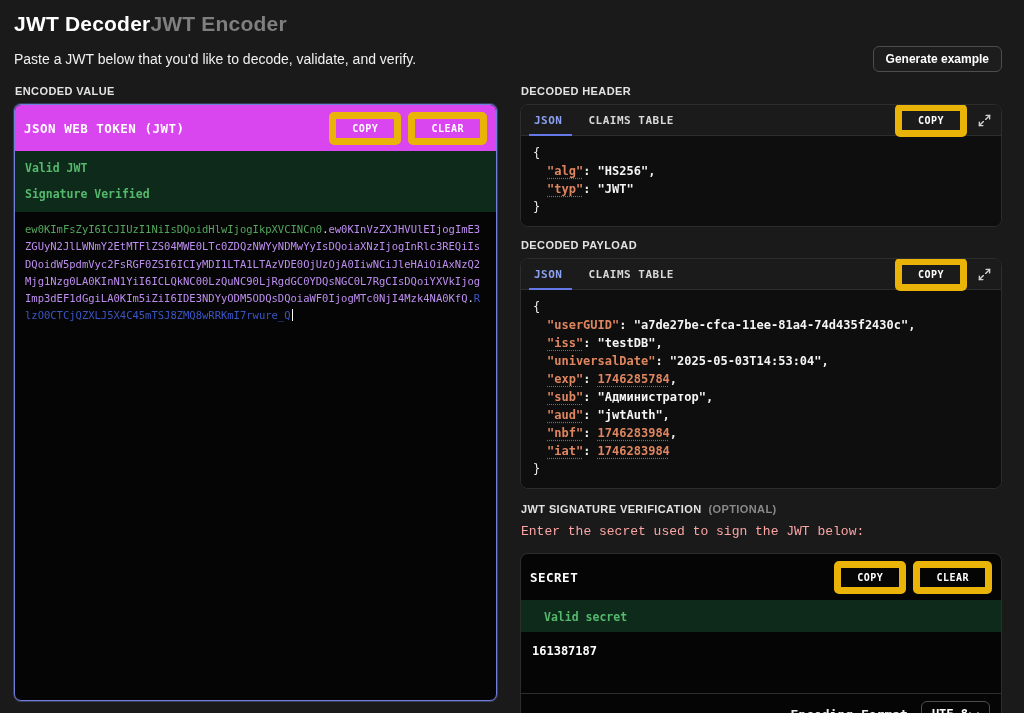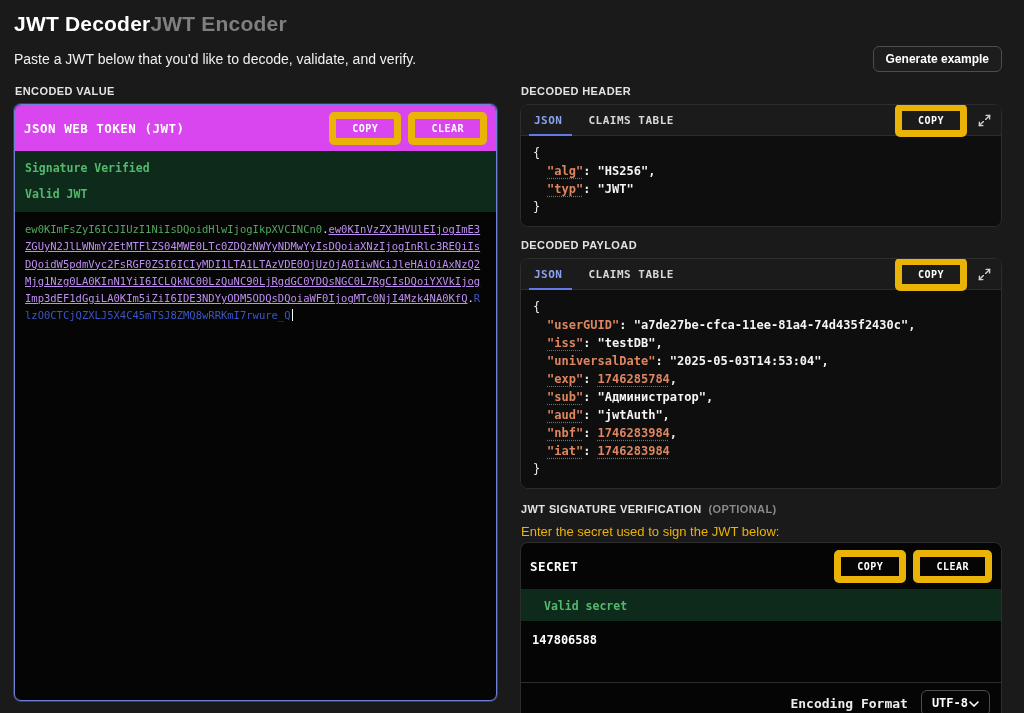--- a/index.html
+++ b/index.html
@@ -29,21 +29,21 @@
   .panel-hd { display:flex; align-items:center; justify-content:space-between; padding:7px 9px 6px; background:#d946ef; }
   .panel-hd-title { font-family:"DejaVu Sans Mono",monospace; font-size:12.5px; font-weight:700; letter-spacing:.5px; color:#fff; }
   .btn-group { display:flex; gap:7px; }
   .mini-btn { font-family:"DejaVu Sans Mono",monospace; font-size:10px; font-weight:700; letter-spacing:.5px;
               color:#fff; background:transparent; border:7px solid #eab308; border-radius:5px; padding:4px 16px; cursor:pointer; }
   .status-banner { background:var(--status-green-bg); padding:10px 10px 11px; display:flex; flex-direction:column; gap:12px; }
   .status-line { font-family:"DejaVu Sans Mono",monospace; font-size:11.5px; font-weight:600; color:var(--status-green); }
   .token-area { flex:1; padding:9px 10px; font-family:"DejaVu Sans Mono",monospace; font-size:10.5px;
                 line-height:17.3px; word-break:break-all; white-space:pre-wrap; cursor:text; }
   .tk-h { color:var(--token-header); }
-  .tk-p { color:var(--token-payload);text-decoration:underline; }
+  .tk-p { color:var(--token-payload); }
   .tk-s { color:var(--token-signature); }
   .tk-dot { color:#e8e8e8; }
   .caret { display:inline-block; width:1.5px; height:12px; background:#fff; vertical-align:-2px; margin-left:1px; }
 
   
   .card { border:1px solid #2d2d2d; border-radius:8px; background:#0e0e0e; overflow:hidden; }
   .card-tabbar { display:flex; align-items:center; background:#1b1b1b; border-bottom:1px solid #2d2d2d; padding:0 10px; height:31px; }
   .tab { font-family:"DejaVu Sans Mono",monospace; font-size:11px; font-weight:700; letter-spacing:.5px;
          color:#d9d9d9; height:100%; display:flex; align-items:center; padding:0 3px; margin-right:20px; position:relative; cursor:pointer; }
   .tab.active { color:var(--accent-tab); }
@@ -51,21 +51,21 @@
   .card-actions { margin-left:auto; display:flex; align-items:center; gap:11px; }
   .card-body { padding:8px 12px 10px; font-family:"DejaVu Sans Mono",monospace; font-size:12px; line-height:18px; background:#0e0e0e; }
   .json-brace { color:#ededed; font-weight:400; }
   .claim-row { padding-left:14px; }
   .json-key { color:var(--json-key); font-weight:700; }
   .json-key.dotted { text-decoration:underline dotted #8a6a55; text-underline-offset:3px; cursor:pointer; }
   .json-colon { color:#ededed; font-weight:700; }
   .json-string { color:#f5f5f5; font-weight:700; }
   .json-number { color:var(--json-key); font-weight:700; text-decoration:underline dotted #8a6a55; text-underline-offset:3px; cursor:pointer; }
   .gap-sm { height:12px; } .gap-md { height:14px; }
-  .instruction { font-size:13px; color:#eab308; margin:9px 0 3px 1px; }
+  .instruction { font-size:13px; color:#fca5a5; margin:9px 0 14px 1px;font-family:Liberation Mono, monospace; }
 
   
   .secret-card { border:1px solid #2d2d2d; border-radius:8px; background:#050505; overflow:hidden; }
   .secret-hd { display:flex; align-items:center; justify-content:space-between; padding:7px 9px 6px; }
   .secret-banner { background:var(--status-green-bg); padding:7px 23px; }
   .secret-value { padding:12px 11px; font-family:"DejaVu Sans Mono",monospace; font-size:12px; font-weight:700; color:#fff; height:61px; cursor:text; }
   .secret-ft { border-top:1px solid #2d2d2d; display:flex; align-items:center; justify-content:flex-end; gap:13px; padding:7px 11px; }
   .enc-label { font-family:"DejaVu Sans Mono",monospace; font-size:13px; font-weight:600; color:#ededed; }
   .enc-select { display:flex; align-items:center; gap:1px; border:1px solid #4d4d4d; border-radius:6px;
                 padding:5px 10px; background:transparent; color:#fff; font-family:"DejaVu Sans Mono",monospace;
@@ -92,22 +92,22 @@
       <div class="sec-label">ENCODED VALUE</div>
       <div class="token-panel">
         <div class="panel-hd">
           <span class="panel-hd-title">JSON WEB TOKEN (JWT)</span>
           <span class="btn-group">
             <button class="mini-btn">COPY</button>
             <button class="mini-btn">CLEAR</button>
           </span>
         </div>
         <div class="status-banner">
+          <span class="status-line">Valid JWT</span>
           <span class="status-line">Signature Verified</span>
-          <span class="status-line">Valid JWT</span>
         </div>
         <div class="token-area"><span class="tk-h">ew0KImFsZyI6ICJIUzI1NiIsDQoidHlwIjogIkpXVCINCn0</span><span class="tk-dot">.</span><span class="tk-p">ew0KInVzZXJHVUlEIjogImE3ZGUyN2JlLWNmY2EtMTFlZS04MWE0LTc0ZDQzNWYyNDMwYyIsDQoiaXNzIjogInRlc3REQiIsDQoidW5pdmVyc2FsRGF0ZSI6ICIyMDI1LTA1LTAzVDE0OjUzOjA0IiwNCiJleHAiOiAxNzQ2Mjg1Nzg0LA0KInN1YiI6ICLQkNC00LzQuNC90LjRgdGC0YDQsNGC0L7RgCIsDQoiYXVkIjogImp3dEF1dGgiLA0KIm5iZiI6IDE3NDYyODM5ODQsDQoiaWF0IjogMTc0NjI4Mzk4NA0KfQ</span><span class="tk-dot">.</span><span class="tk-s">RlzO0CTCjQZXLJ5X4C45mTSJ8ZMQ8wRRKmI7rwure_Q</span><span class="caret"></span></div>
       </div>
     </div>
 
     <div class="col-right">
 
       <div class="sec-label">DECODED HEADER</div>
       <div class="card">
         <div class="card-tabbar">
@@ -180,21 +180,21 @@
         <div class="secret-hd">
           <span class="panel-hd-title">SECRET</span>
           <span class="btn-group">
             <button class="mini-btn">COPY</button>
             <button class="mini-btn">CLEAR</button>
           </span>
         </div>
         <div class="secret-banner">
           <span class="status-line">Valid secret</span>
         </div>
-        <div class="secret-value">147806588</div>
+        <div class="secret-value">161387187</div>
         <div class="secret-ft">
           <span class="enc-label">Encoding Format</span>
           <button class="enc-select">
             <span>UTF-8</span>
             <span>
               <svg width="10" height="6" viewBox="0 0 10 6" fill="none" stroke="#ffffff" stroke-width="1.6" stroke-linecap="round">
                   <path d="M1 1l4 4 4-4"></path>
                 </svg>
             </span>
           </button>

